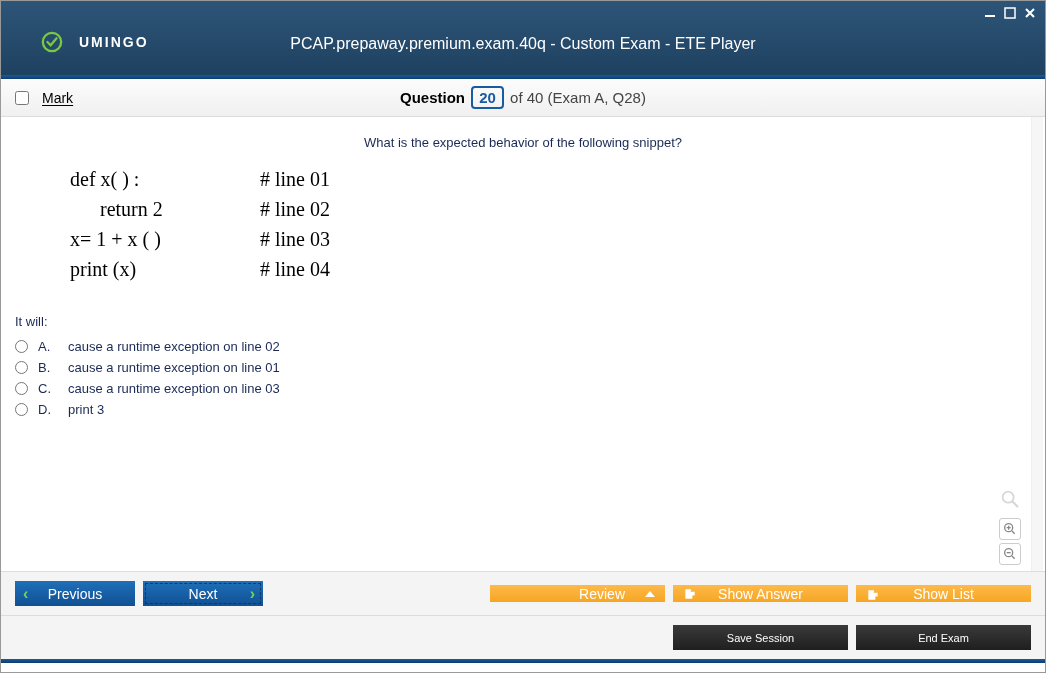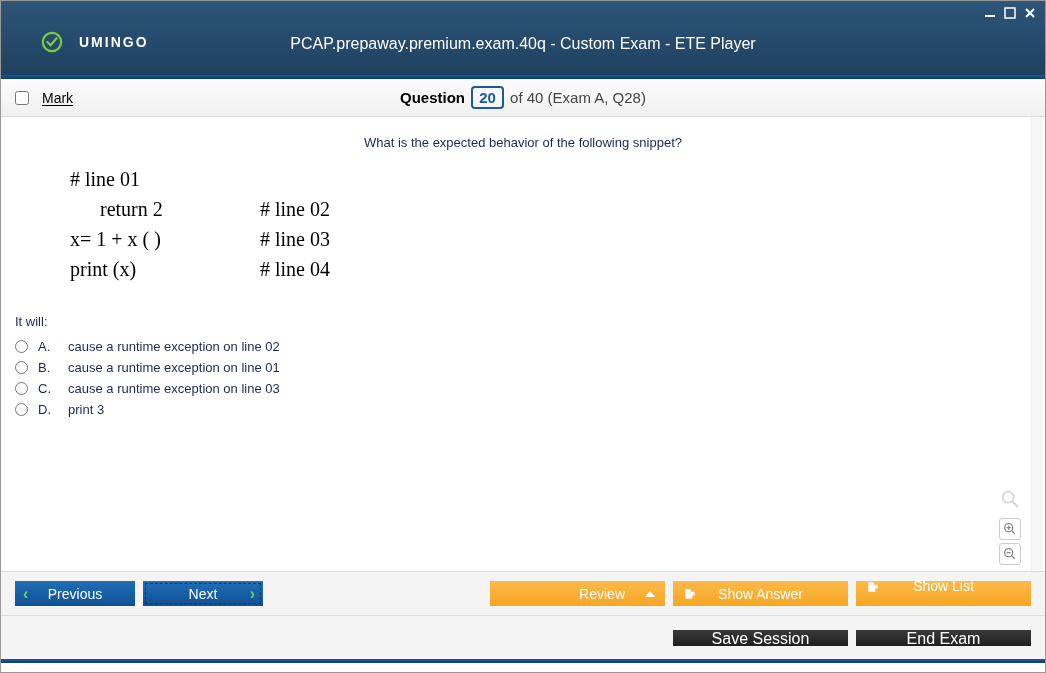--- a/index.html
+++ b/index.html
@@ -191,31 +191,31 @@
 }
 .arrow-l, .arrow-r {
   font-size: 16px;
   font-weight: bold;
   color: #6fd84f;
 }
 .btn-blue .arrow-l { position: absolute; left: 8px; }
 .btn-blue .arrow-r { position: absolute; right: 8px; }
 .spacer { flex: 1; }
 .btn-orange {
-  height: 25px;
+  height: 17px;
   background: linear-gradient(to bottom, #ffb94a 0%, #f5a623 100%);
   color: #fff;
   border: none;
   font-size: 14px;
   display: flex;
   align-items: center;
   justify-content: center;
   cursor: pointer;
   position: relative;
-  padding: 12px 12px;
+  padding: 0 12px;
 }
 .btn-review { width: 175px; justify-content: flex-end; padding-right: 40px; }
 .btn-review .tri {
   position: absolute;
   right: 10px;
   width: 0; height: 0;
   border-left: 5px solid transparent;
   border-right: 5px solid transparent;
   border-bottom: 6px solid #fff;
 }
@@ -232,25 +232,25 @@
   border-top: 1px solid #ddd;
   height: 44px;
   display: flex;
   align-items: center;
   justify-content: flex-end;
   padding: 0 14px;
   gap: 8px;
 }
 .btn-dark {
   width: 175px;
-  height: 16px;
+  height: 25px;
   background: linear-gradient(to bottom, #3a3a3a 0%, #1f1f1f 100%);
   color: #fff;
   border: none;
-  font-size: 16px;
+  font-size: 11px;
   cursor: pointer;
 }
 .bottom-edge {
   height: 4px;
   background: linear-gradient(to bottom, #1a5a9e 0%, #0d3c6e 100%);
 }
 </style>
 </head>
 <body>
 
@@ -294,20 +294,21 @@
     <span>of 40 (Exam A, Q28)</span>
   </div>
 </div>
 
 <div class="content-area">
   <div class="scrollbar-track"></div>
   <div class="prompt">What is the expected behavior of the following snippet?</div>
 
   <div class="code-block">
     <div class="code-row">
+        <span class="code-col1">def x( ) :</span>
         <span class="code-col2"># line 01</span>
       </div>
     <div class="code-row">
         <span class="code-col1">      return 2</span>
         <span class="code-col2"># line 02</span>
       </div>
     <div class="code-row">
         <span class="code-col1"></span>
         <span class="code-col2"></span>
       </div>

